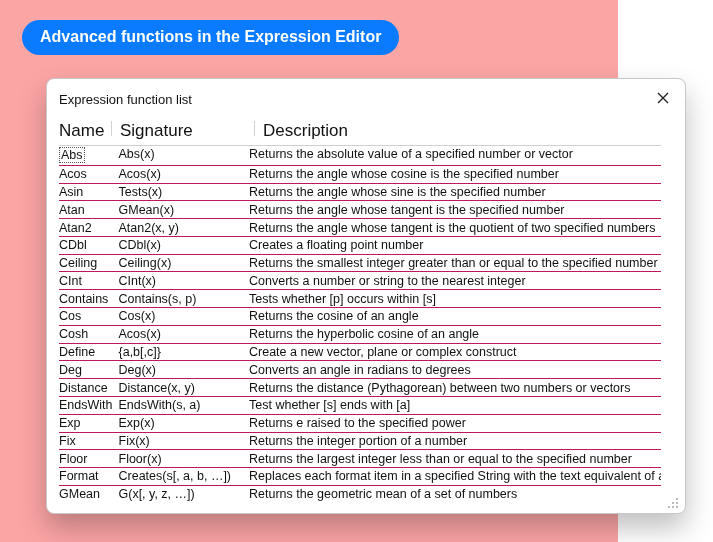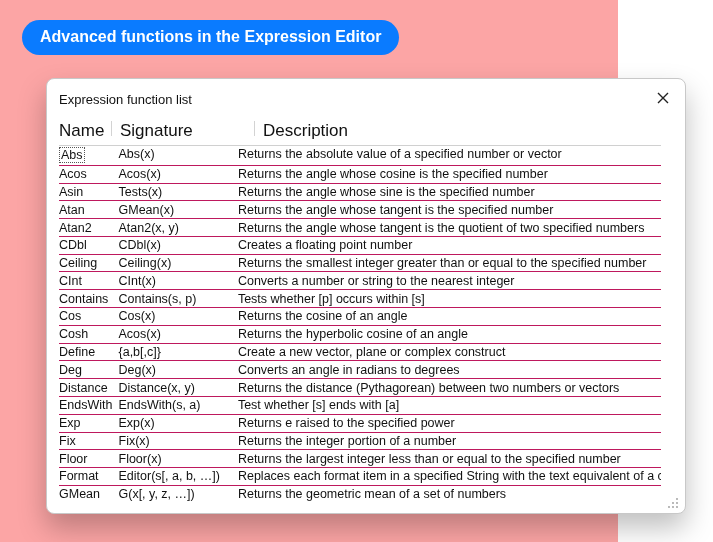--- a/index.html
+++ b/index.html
@@ -189,21 +189,21 @@
               <td class="csig">Fix(x)</td>
               <td class="cdesc">Returns the integer portion of a number</td>
             </tr>
             <tr>
               <td class="cname">Floor</td>
               <td class="csig">Floor(x)</td>
               <td class="cdesc">Returns the largest integer less than or equal to the specified number</td>
             </tr>
             <tr>
               <td class="cname">Format</td>
-              <td class="csig">Editor(s[, a, b, …])</td>
+              <td class="csig">Creates(s[, a, b, …])</td>
               <td class="cdesc">Replaces each format item in a specified String with the text equivalent of a corresponding value</td>
             </tr>
             <tr>
               <td class="cname">GMean</td>
               <td class="csig">G(x[, y, z, …])</td>
               <td class="cdesc">Returns the geometric mean of a set of numbers</td>
             </tr>
           </tbody>
     </table>
   </div>

